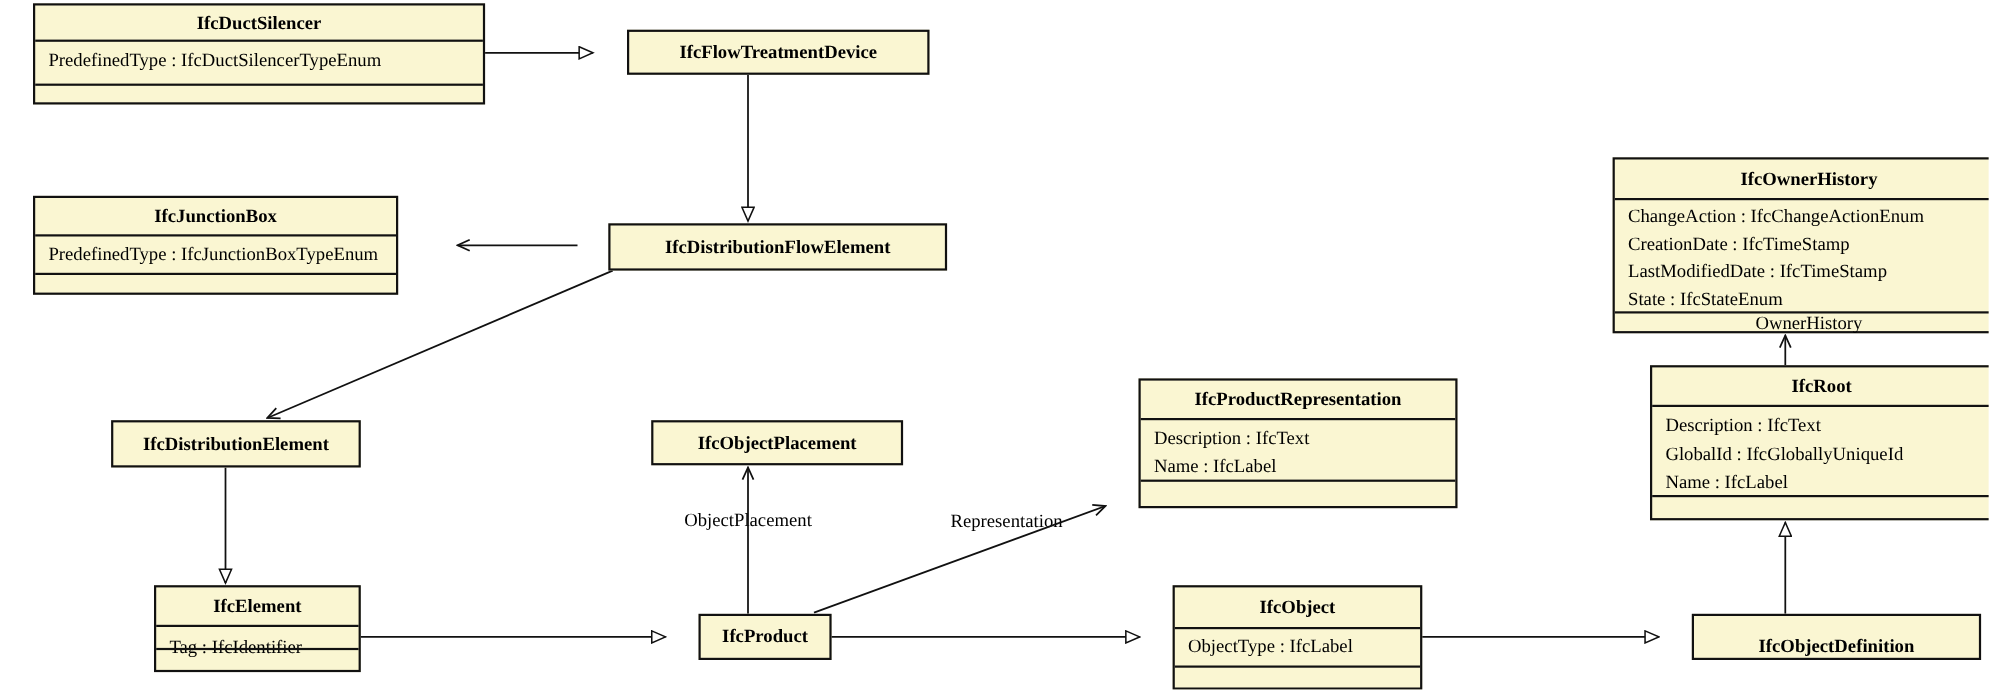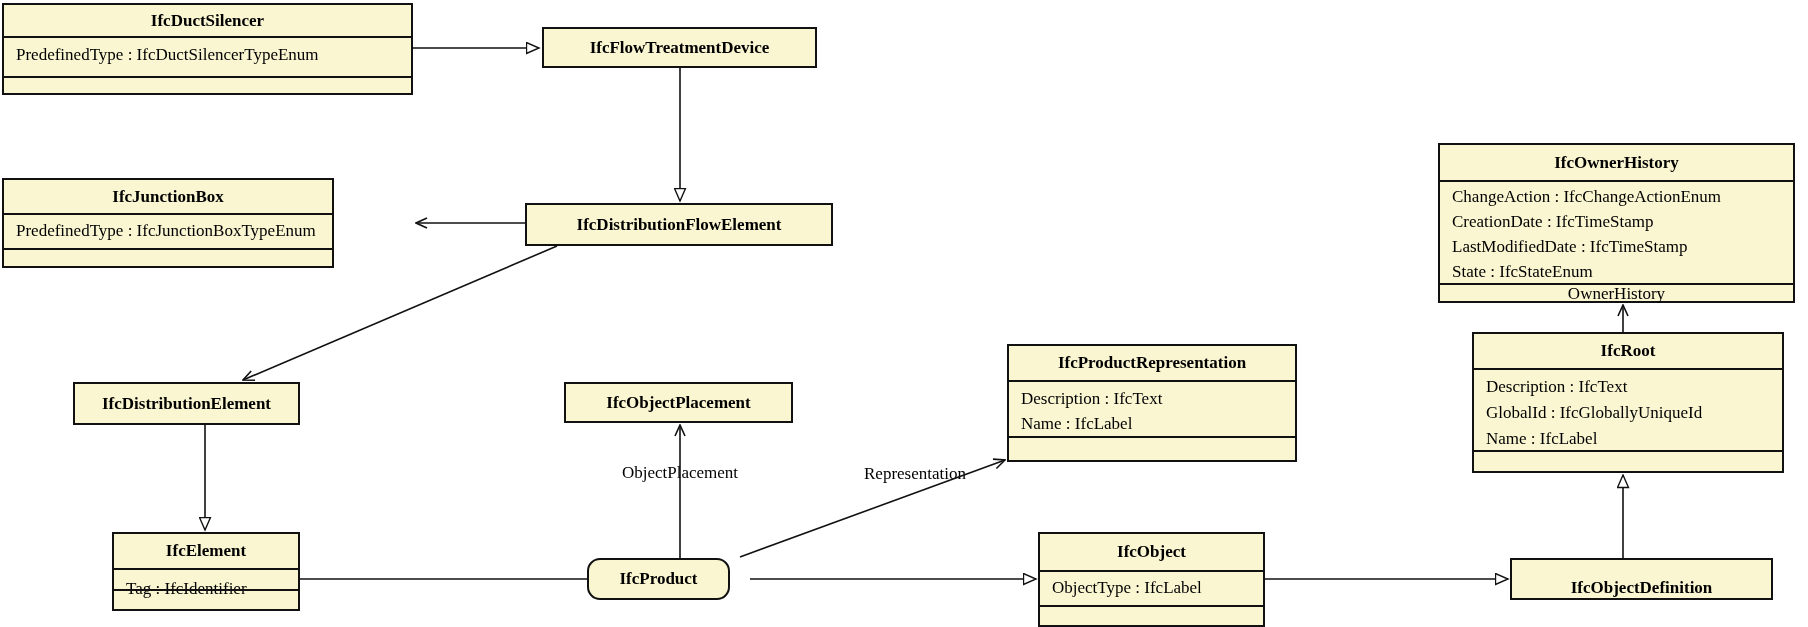--- a/index.html
+++ b/index.html
@@ -6,20 +6,21 @@
   #stage {
     position:relative; width:1808px; height:627px; overflow:hidden;
     background:#ffffff;
     font-family:"Liberation Serif","DejaVu Serif",serif;
     color:#000;
   }
   .cls {
     position:absolute; box-sizing:border-box;
     background:#faf6d2; border:2px solid #111;
     z-index:3;
+    margin-left:28px;
   }
   .cls .title {
     font-weight:bold; font-size:17px; text-align:center;
     display:flex; align-items:center; justify-content:center;
     box-sizing:border-box;
   }
   .cls .attrs {
     border-top:2px solid #111; box-sizing:border-box;
     font-size:17px; line-height:25px; padding:4px 6px 0 12px;
     white-space:nowrap; overflow:hidden;
@@ -107,21 +108,21 @@
     <div class="attrs" style="height:39px; padding-top:6px;">
       <div>Tag : IfcIdentifier</div>
     </div>
     <div class="ops" style="height:20px;"></div>
   </div>
 
   <div class="cls titleonly" style="left:564px; top:382px; width:229px; height:41px;">
     <span>IfcObjectPlacement</span>
   </div>
 
-  <div class="cls titleonly" style="left:587px; top:558px; width:143px; height:42px;border-radius:13px;">
+  <div class="cls titleonly" style="left:607px; top:558px; width:121px; height:42px;">
     <span>IfcProduct</span>
   </div>
 
   <div class="cls" style="left:1007px; top:344px; width:290px; height:118px;">
     <div class="title" style="height:34px;">IfcProductRepresentation</div>
     <div class="attrs" style="height:58px;">
       <div>Description : IfcText</div>
       <div>Name : IfcLabel</div>
     </div>
     <div class="ops" style="height:24px;"></div>

